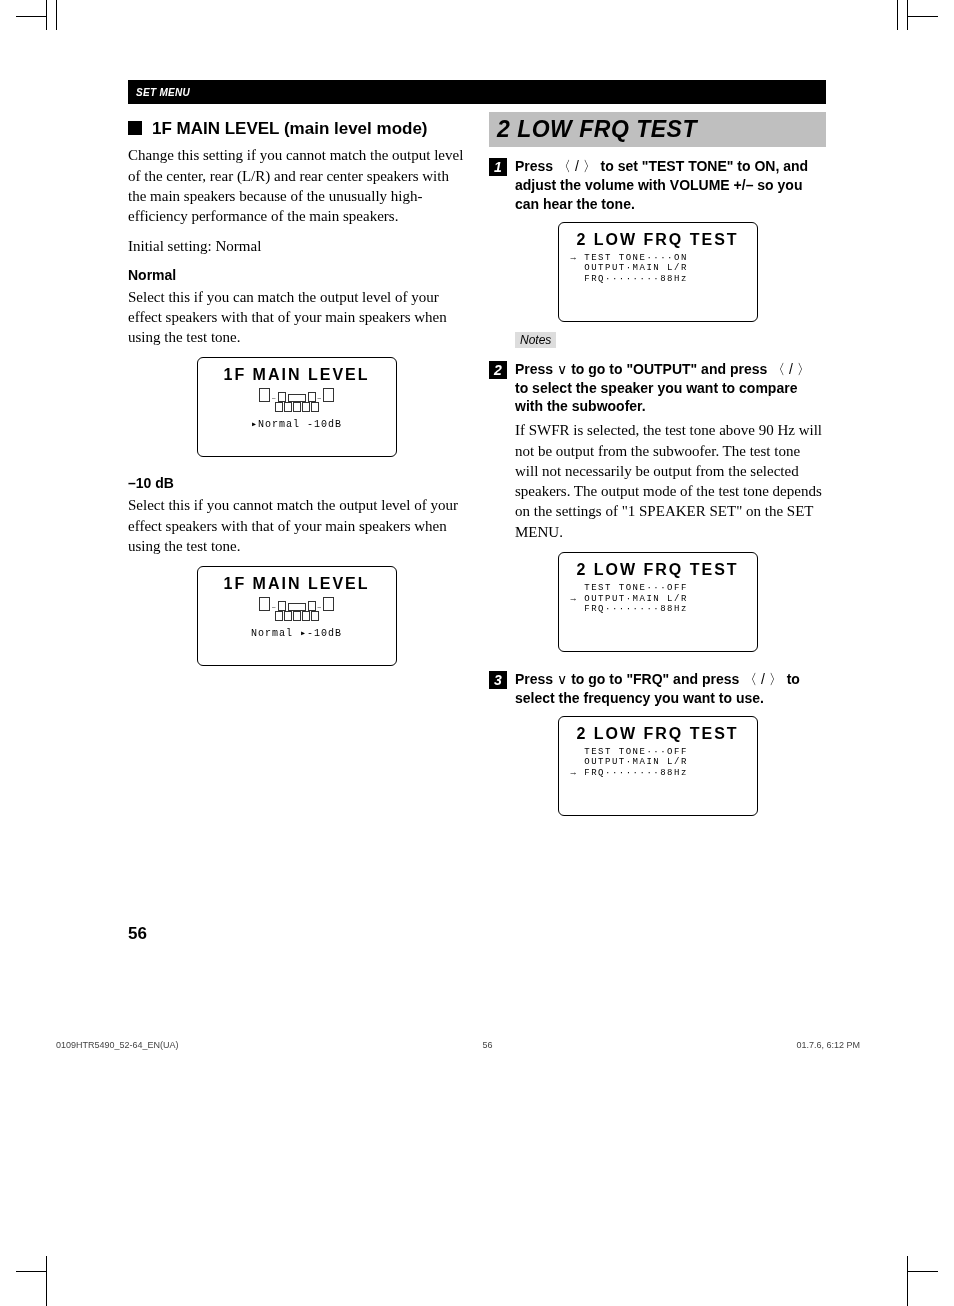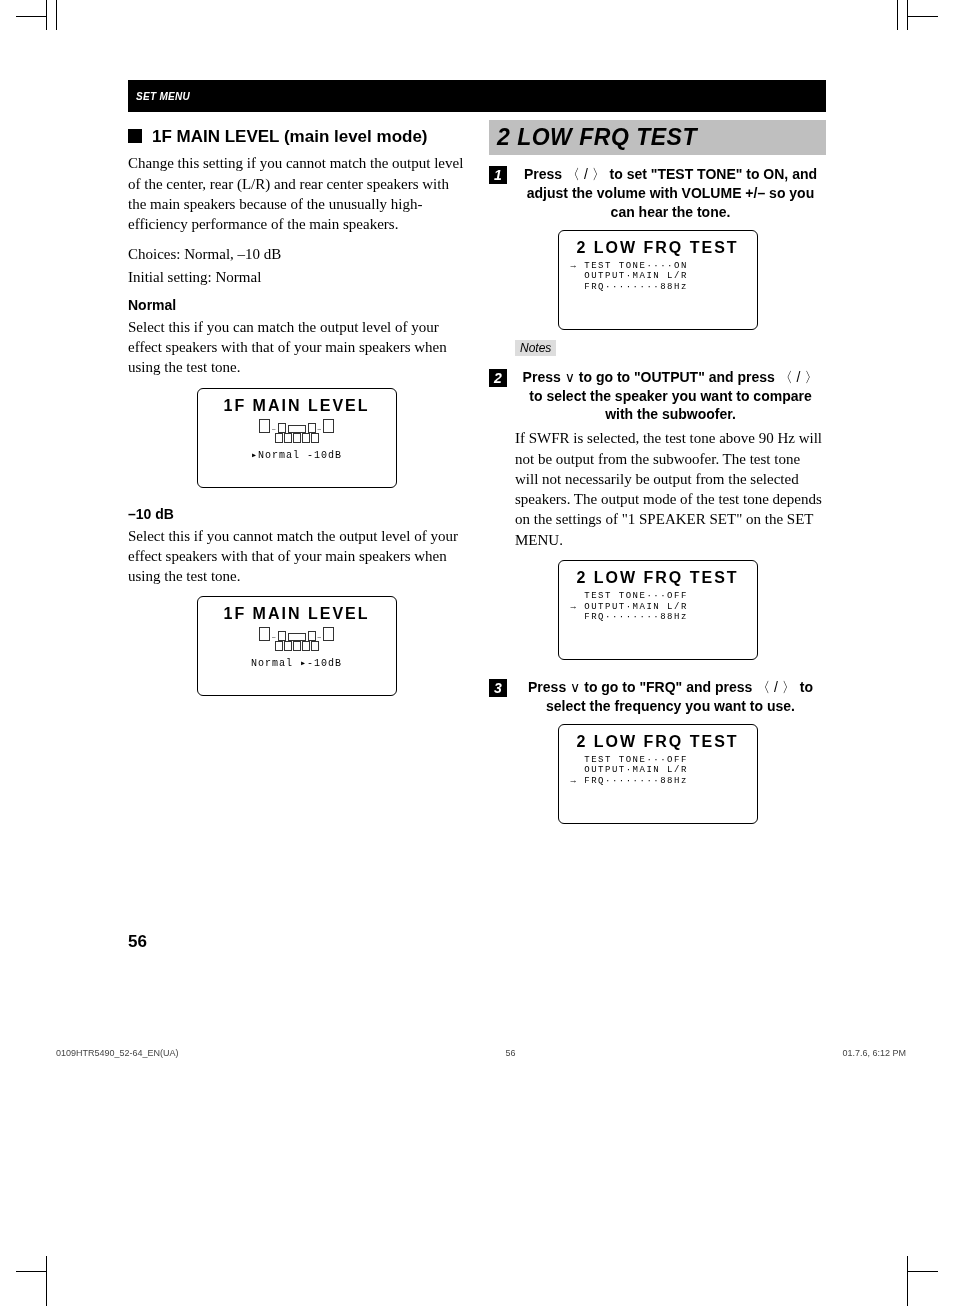--- a/index.html
+++ b/index.html
@@ -10,21 +10,21 @@
     color: #000;
     background: #fff;
     width: 954px;
   }
   .page {
     padding: 80px 128px 40px 128px;
     position: relative;
   }
   .header-bar {
     background: #000;
-    height: 32px;
+    height: 24px;
     margin-bottom: 4px;
     display: flex;
     align-items: center;
   }
   .header-bar span {
     color: #fff;
     font-family: Arial, Helvetica, sans-serif;
     font-size: 10px;
     font-style: italic;
     font-weight: bold;
@@ -139,21 +139,20 @@
     justify-content: center;
     flex-shrink: 0;
     margin-top: 1px;
   }
   .step-text {
     font-family: Arial, Helvetica, sans-serif;
     font-weight: bold;
     font-size: 14px;
     line-height: 1.35;
     flex: 1;
-    text-align: center;
   }
   .step-body {
     font-family: "Times New Roman", Times, serif;
     font-weight: normal;
     margin-left: 26px;
     line-height: 1.35;
   }
   .notes-label {
     background: #ddd;
     font-family: Arial, Helvetica, sans-serif;
@@ -181,21 +180,21 @@
     font-size: 17px;
     margin-top: 90px;
   }
   .footer-meta {
     display: flex;
     justify-content: space-between;
     font-family: Arial, Helvetica, sans-serif;
     font-size: 9px;
     color: #444;
     margin-top: 56px;
-    padding: 0 48px 0 56px;
+    padding: 0 94px 0 56px;
   }
   
   .cm { position:absolute; background:#000; }
   .cm.h { height:1px; width:30px; }
   .cm.v { width:1px; height:30px; }
 </style>
 </head>
 <body>
 
 <div class="cm h" style="top:16px; left:16px;"></div>
@@ -216,21 +215,20 @@
   </div>
 
   <div class="columns">
 
     <div class="col">
       <h2 class="section">
         <span class="section-marker"></span>
         <span>1F MAIN LEVEL (main level mode)</span>
       </h2>
       <p>Change this setting if you cannot match the output level of the center, rear (L/R) and rear center speakers with the main speakers because of the unusually high-efficiency performance of the main speakers.</p>
-      <p style="margin-bottom:2px;">Choices: Normal, –10 dB</p>
       <p style="margin-top:0;">Initial setting: Normal</p>
 
       <div class="subhead">Normal</div>
       <p>Select this if you can match the output level of your effect speakers with that of your main speakers when using the test tone.</p>
 
       <div class="display-box">
         <div class="display-title">1F MAIN LEVEL</div>
         <div class="speaker-diagram">
           <div class="sd-row">
               <div class="sd-box"></div>

